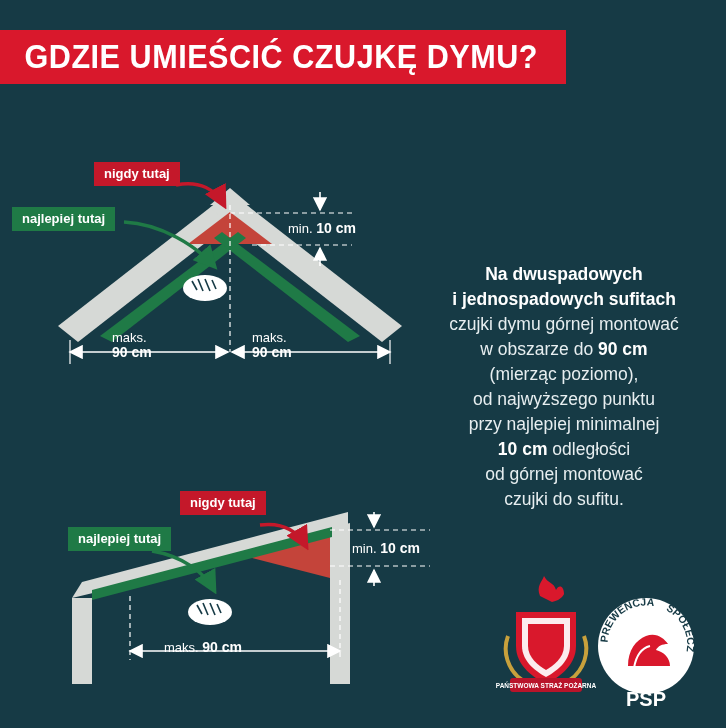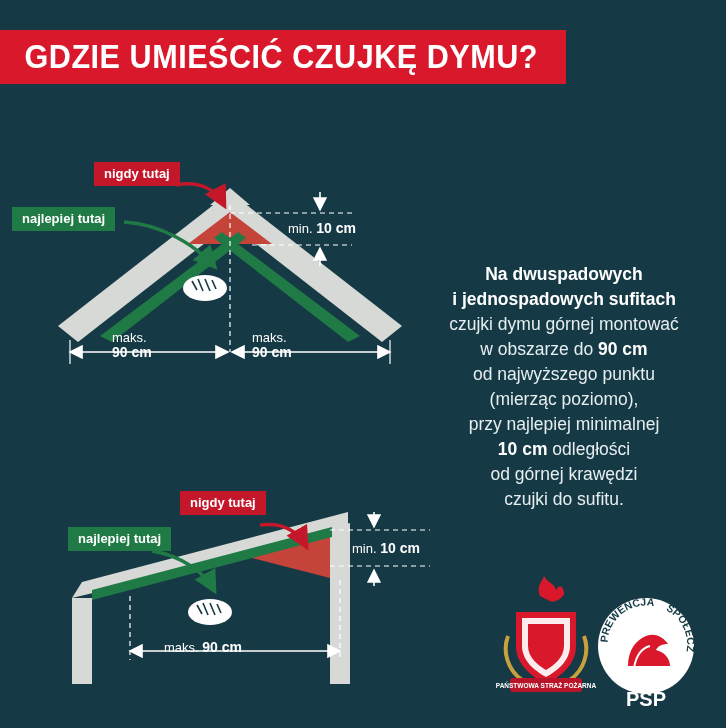--- a/index.html
+++ b/index.html
@@ -84,25 +84,25 @@
 
   <div class="title-bar">
     <span class="title-text">GDZIE UMIEŚCIĆ CZUJKĘ DYMU?</span>
   </div>
 
   <div class="right-col">
     <span class="ln bold">Na dwuspadowych</span>
     <span class="ln bold">i jednospadowych sufitach</span>
     <span class="ln">czujki dymu górnej montować</span>
     <span class="ln"><span>w obszarze do </span><span class="bold">90 cm</span></span>
+    <span class="ln">(mierząc poziomo),</span>
     <span class="ln">od najwyższego punktu</span>
-    <span class="ln">(mierząc poziomo),</span>
     <span class="ln">przy najlepiej minimalnej</span>
     <span class="ln"><span class="bold">10 cm</span><span> odległości</span></span>
-    <span class="ln">od górnej krawędzi</span>
+    <span class="ln">od górnej montować</span>
     <span class="ln">czujki do sufitu.</span>
   </div>
 
   <svg class="svg-wrap" width="726" height="728">
     <defs>
       <marker id="arrH" markerWidth="9" markerHeight="9" refX="8" refY="4.5" orient="auto">
         <path d="M0,0 L9,4.5 L0,9 z" fill="#ffffff"></path>
       </marker>
       <marker id="arrHs" markerWidth="9" markerHeight="9" refX="1" refY="4.5" orient="auto">
         <path d="M9,0 L0,4.5 L9,9 z" fill="#ffffff"></path>

